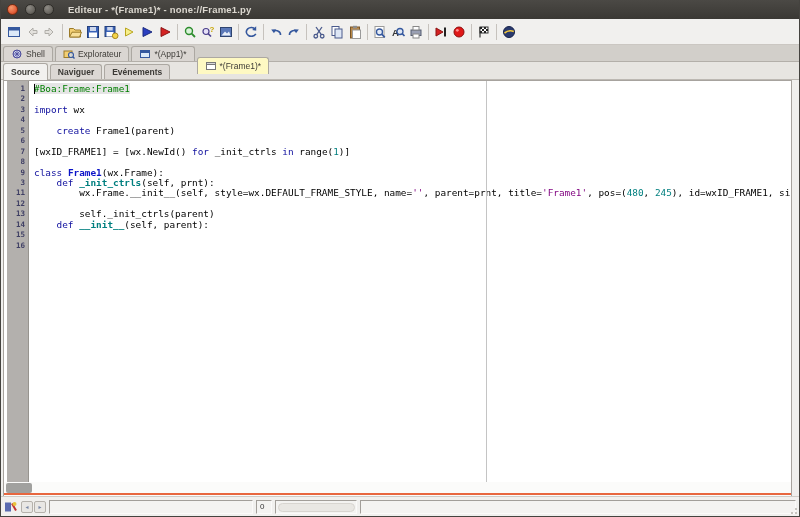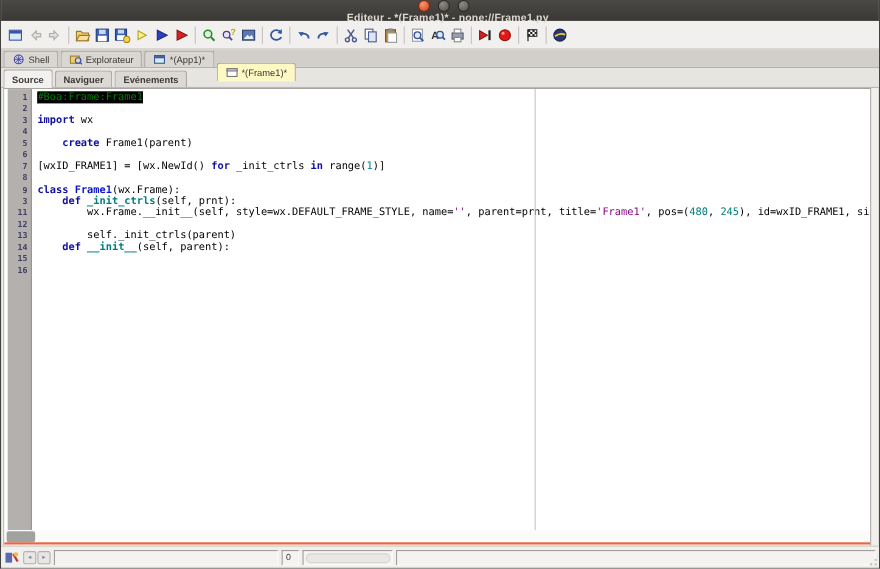--- a/index.html
+++ b/index.html
@@ -5,21 +5,21 @@
   * { box-sizing: border-box; margin: 0; padding: 0; }
   html,body { width:800px; height:517px; }
   body { font-family: "Liberation Sans", sans-serif; background:#f0efed; overflow:hidden; }
 
   .window { position:relative; width:800px; height:517px;
             border-left:1px solid #45433f; border-right:1px solid #45433f; border-bottom:1px solid #45433f;
             background:#f0efed; }
 
   
   .titlebar { height:19px; background:linear-gradient(#4b4945,#3a3834);
-              display:flex; align-items:center; position:relative;flex-direction:column; }
+              display:flex; align-items:center; position:relative; }
   .winbtns { display:flex; gap:7px; margin-left:6px; }
   .wbtn { width:11px; height:11px; border-radius:50%; border:1px solid #2a2824; cursor:pointer; position:relative; }
   .wbtn.close { background:radial-gradient(circle at 35% 30%, #f59a6e, #e4603a 60%, #b53c17); border-color:#7e2a0e; }
   .wbtn.minmax { background:radial-gradient(circle at 35% 30%, #8e8b85, #6a6761 60%, #4a4843); border-color:#2e2c28; }
   .title-text { margin-left:14px; font-size:9.5px; font-weight:bold; color:#dcd8d0; letter-spacing:.2px; }
 
   
   .toolbar { height:26px; background:#f1f0ee; border-bottom:1px solid #cbc7c2;
              display:flex; align-items:center; padding-left:4px; }
   .tbtn { width:18px; height:22px; border:none; background:transparent; display:flex;
@@ -45,27 +45,27 @@
                   border:1px solid #a7a39e; background:#ffffff; }
   .editor-main { position:relative; height:401px; display:flex; overflow:hidden; background:#fff; }
   .marker-margin { width:3px; background:#ffffff; }
   .num-margin { width:22px; background:#b3b0ad; border-right:1px solid #97948f; padding-top:3px; }
   .lnum { height:10.45px; line-height:10.45px; font-size:7.5px; font-weight:bold;
           color:#3e3e64; text-align:right; padding-right:3px;
           font-family:"DejaVu Sans Mono", monospace; }
   .code-area { position:relative; flex:1; padding-top:3px; padding-left:5px; overflow:hidden; }
   .cline { height:10.45px; line-height:10.45px; white-space:pre;
            font-family:"DejaVu Sans Mono", monospace; font-size:9.4px; color:#000; }
-  .tk-kw { color:#10109e; font-weight:bold; }
+  .tk-kw { color:#10109e; font-weight:normal; }
   .tk-dn { color:#007f7f; font-weight:bold; }
   .tk-cn { color:#0a14c8; font-weight:bold; }
   .tk-st { color:#7f007f; }
   .tk-nm { color:#007f7f; }
   .tk-pl { color:#000; }
-  .tk-boa { color:#007f00; background:#000000; }
+  .tk-boa { color:#007f00; background:#e5e5e5; }
   .edge-line { position:absolute; left:457px; top:0; bottom:0; width:1px; background:#c4c4c4; }
   .caret { position:absolute; left:5px; top:3px; width:1px; height:10px; background:#000; }
 
   
   .hscroll { position:relative; height:14px; background:#fbfbfa; }
   .hthumb { position:absolute; left:2px; top:1px; width:26px; height:10px;
             background:#a1a19f; border-radius:2px; cursor:pointer; }
   .orange-line { position:absolute; left:0; right:0; bottom:1px; height:2px;
                  background:#e8673f; }
 

